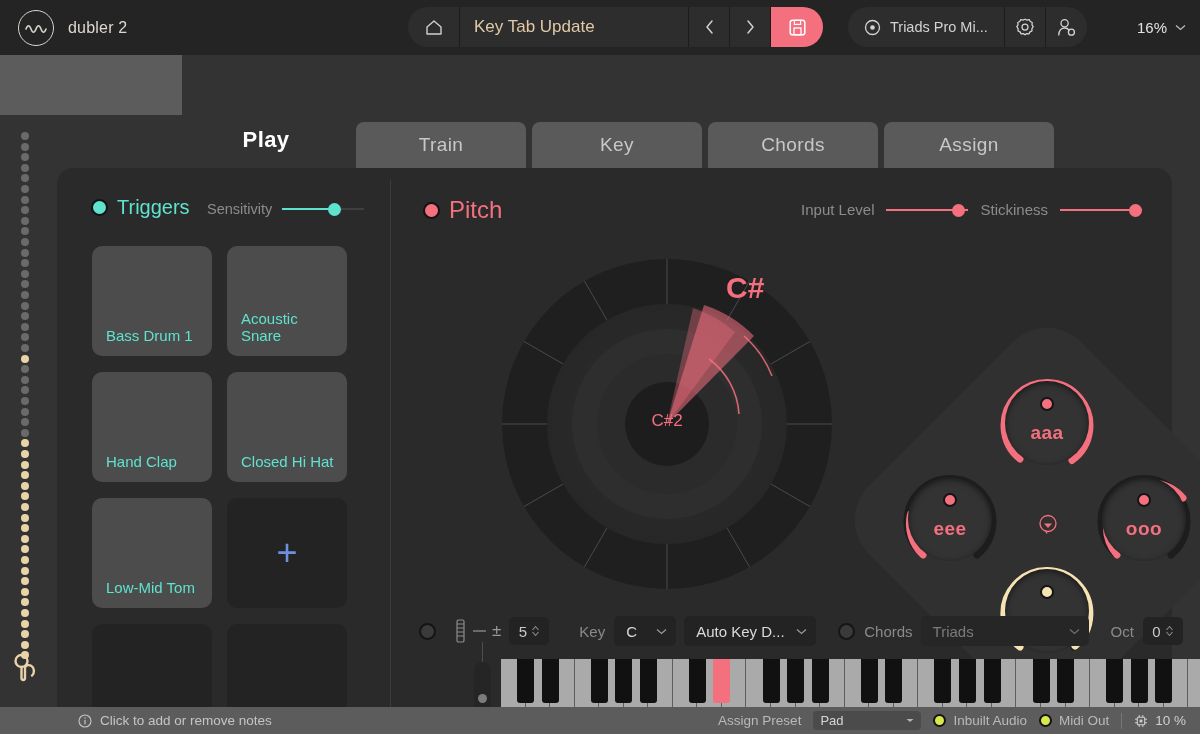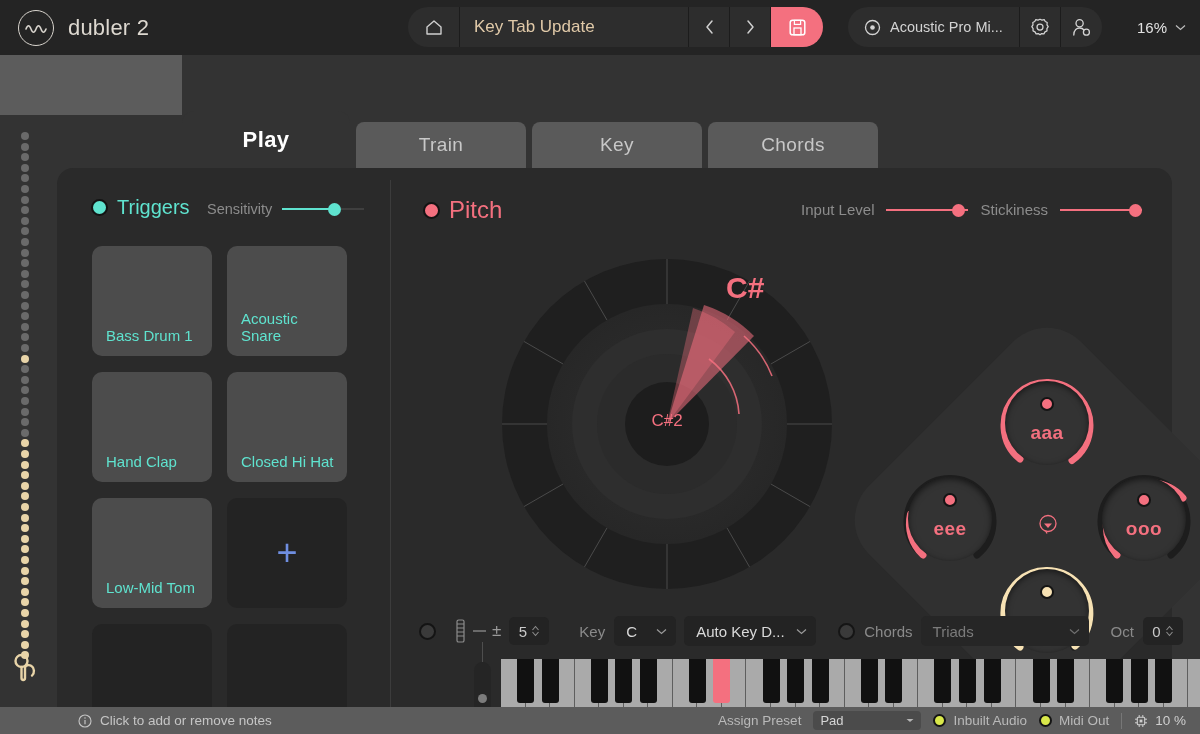--- a/index.html
+++ b/index.html
@@ -17,21 +17,21 @@
     background: #242424;
     display: flex; align-items: center;
   }
   .brand { display: flex; align-items: center; gap: 14px; margin-left: 18px; }
   .brand-logo {
     width: 36px; height: 36px; border-radius: 50%;
     border: 1.6px solid #d8d4cd;
     display: flex; align-items: center; justify-content: center;
   }
   .brand-name {
-    font-size: 22px; color: #ddd8d0; letter-spacing: .2px;
+    font-size: 16px; color: #ddd8d0; letter-spacing: .2px;
   }
 
   .preset-group {
     position: absolute; left: 408px; top: 7px; height: 40px;
     display: flex; align-items: stretch;
     background: #2d2d2d; border-radius: 20px; overflow: hidden;
   }
   .pg-home {
     width: 52px; display: flex; align-items: center; justify-content: center;
     border-right: 1px solid #1c1c1c;
@@ -351,21 +351,21 @@
     </div>
 
     <div class="device-group">
       <div class="dg-device">
         <span>
           <svg width="17" height="17" viewBox="0 0 17 17">
             <circle cx="8.5" cy="8.5" r="7" fill="none" stroke="#d3d3d3" stroke-width="1.3"></circle>
             <circle cx="8.5" cy="8.5" r="2.3" fill="#d3d3d3"></circle>
           </svg>
         </span>
-        <span>Acoustic Pro Mi...</span>
+        <span>Triads Pro Mi...</span>
       </div>
       <div class="dg-btn">
         <svg width="20" height="20" viewBox="0 0 20 20">
           <path d="M10 2.2 L12 3.1 L14.2 2.6 L15.3 4.5 L17.2 5.5 L17 7.8 L18.2 9.7 L16.9 11.6 L17 13.9 L15 14.9 L13.9 16.9 L11.7 16.6 L10 17.8 L8.3 16.6 L6.1 16.9 L5 14.9 L3 13.9 L3.1 11.6 L1.8 9.7 L3 7.8 L2.8 5.5 L4.7 4.5 L5.8 2.6 L8 3.1 Z" fill="none" stroke="#d3d3d3" stroke-width="1.25" stroke-linejoin="round"></path>
           <circle cx="10" cy="10" r="3" fill="none" stroke="#d3d3d3" stroke-width="1.25"></circle>
         </svg>
       </div>
       <div class="dg-btn">
         <svg width="21" height="21" viewBox="0 0 21 21">
           <circle cx="8.6" cy="6.2" r="3.6" fill="none" stroke="#d3d3d3" stroke-width="1.3"></circle>
@@ -387,20 +387,21 @@
 
   <div class="shell">
     <div class="shell-inner"></div>
     <div class="shell-notch"></div>
 
     <div class="tabs">
       <div class="tab active">Play</div>
       <div class="tab">Train</div>
       <div class="tab">Key</div>
       <div class="tab">Chords</div>
+      <div class="tab">Assign</div>
     </div>
 
     <div class="card">
       <div class="vdiv"></div>
 
       <div class="trig-head">
         <span class="led"></span>
         <span class="trig-title">Triggers</span>
       </div>
       <div class="sens-wrap">

